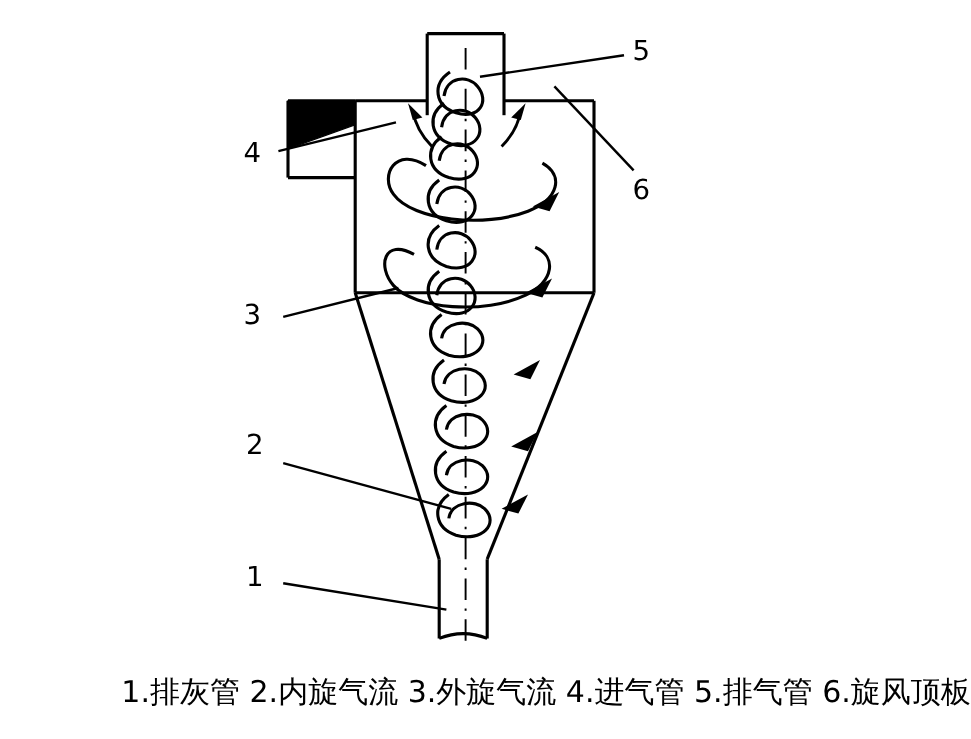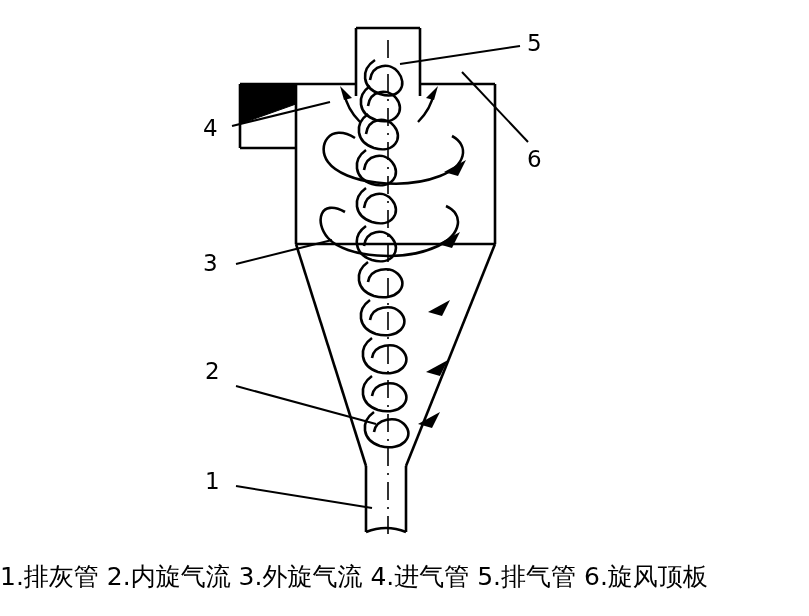--- a/index.html
+++ b/index.html
@@ -33,21 +33,21 @@
     font-size: 23px;
     color: #000000;
     line-height: 1;
     white-space: nowrap;
   }
   .caption {
     position: absolute;
     left: 0;
     top: 560px;
     width: 809px;
-    text-align: left;
+    text-align: right;
     font-family: "DejaVu Sans", sans-serif;
     font-size: 25px;
     letter-spacing: 0px;
     color: #000000;
     white-space: nowrap;
   }
 </style>
 </head>
 <body>
 

